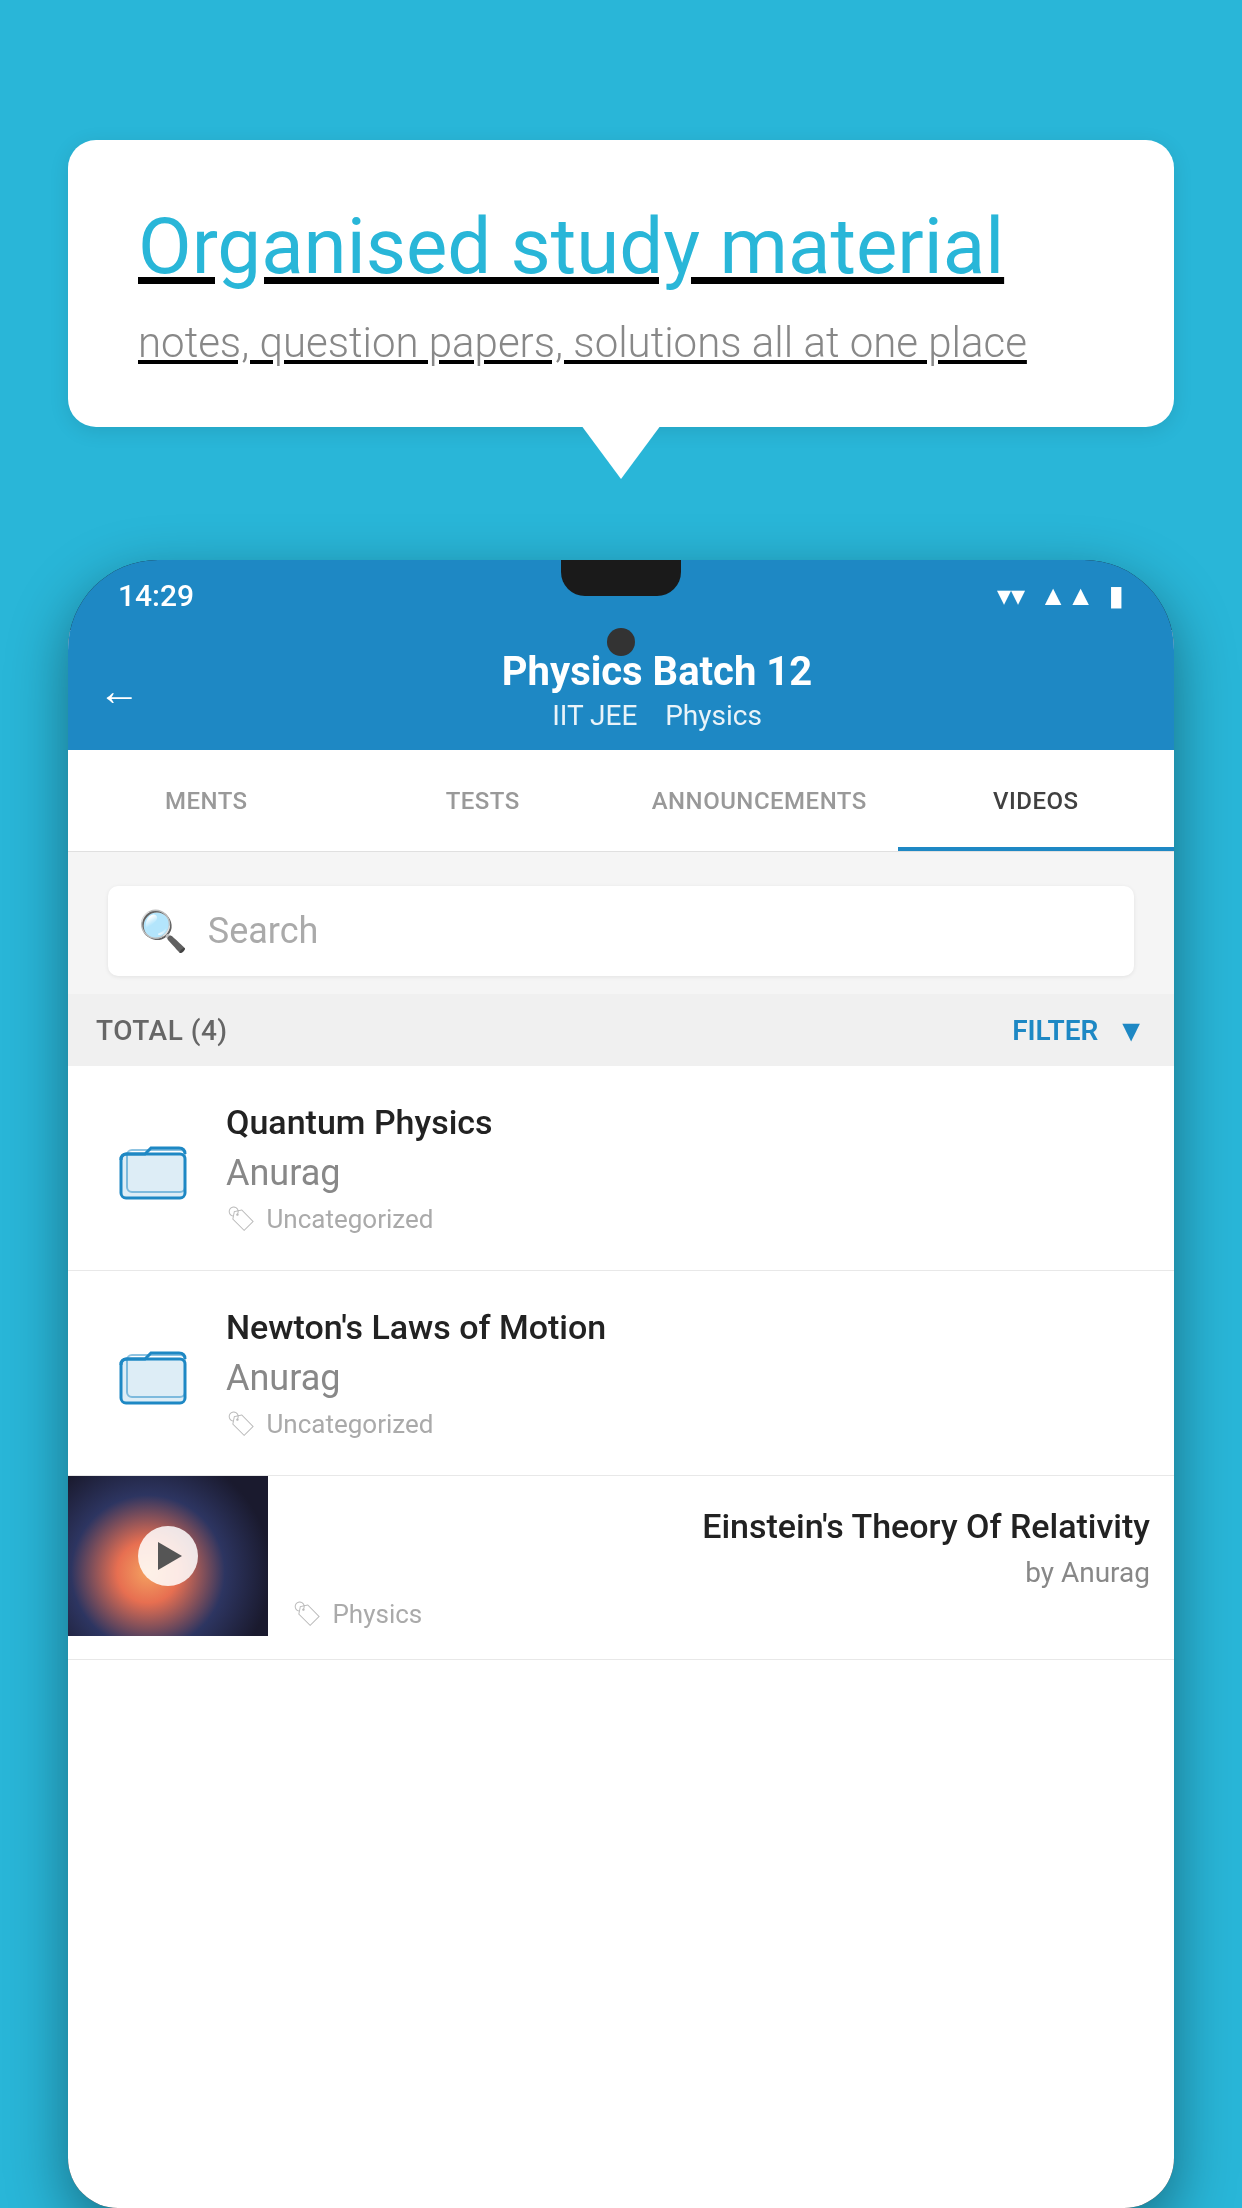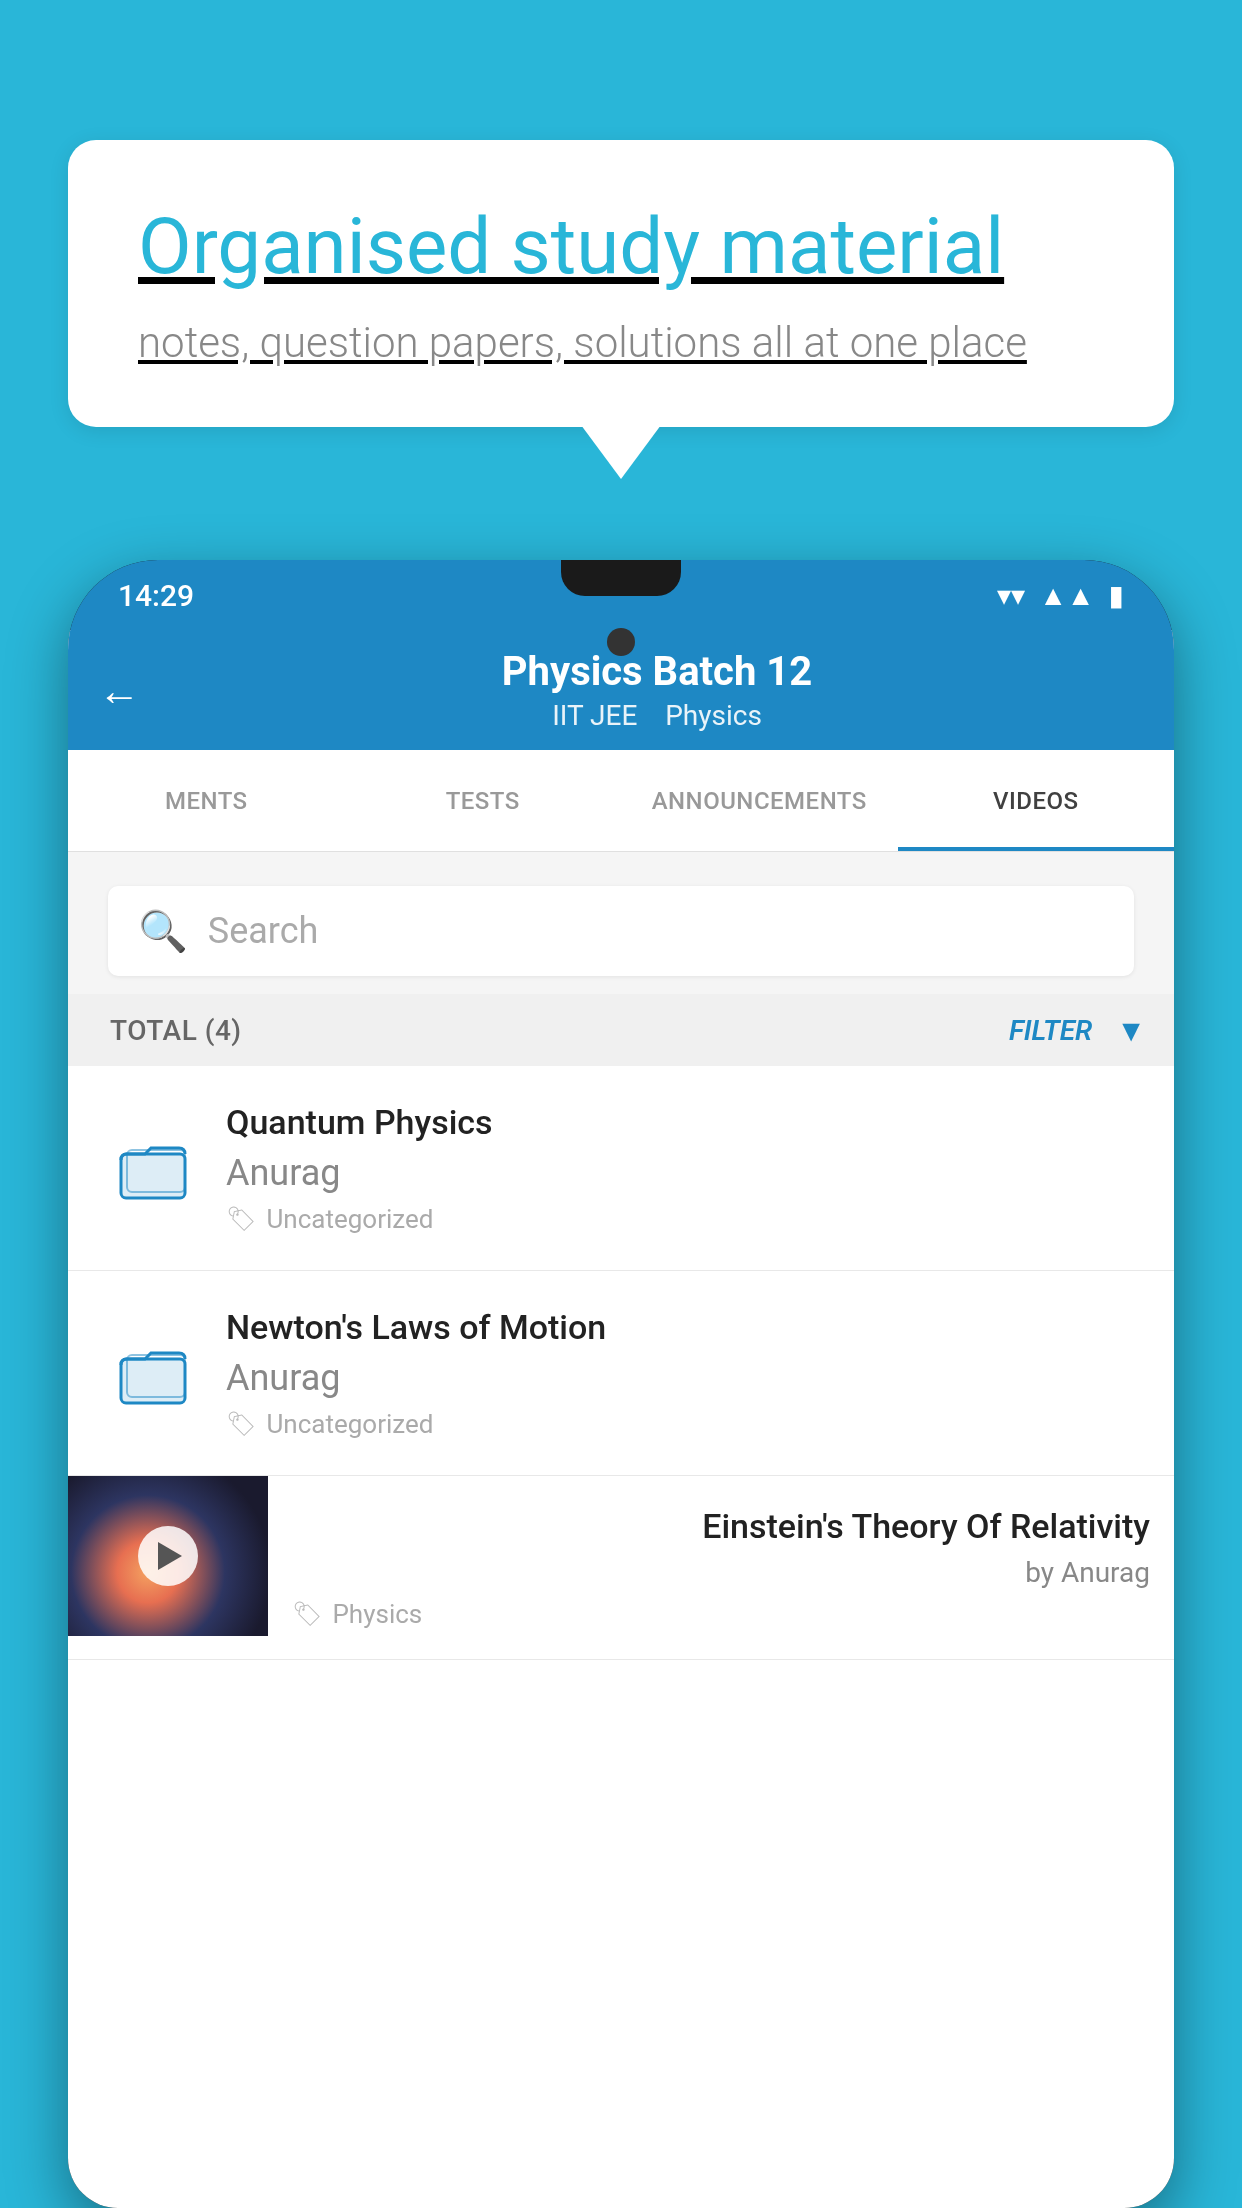--- a/index.html
+++ b/index.html
@@ -211,32 +211,30 @@
       align-items: center;
       justify-content: space-between;
       padding: 0 28px;
     }
 
     .total-label {
       color: #666;
       font-size: 28px;
       font-weight: 500;
       letter-spacing: 0.5px;
-      margin-left: 14px;
     }
 
     .filter-btn {
       display: flex;
       align-items: center;
-      gap: 24px;
+      gap: 18px;
       color: #1E88C4;
       font-size: 28px;
       font-weight: 600;
       cursor: pointer;
-      font-style: italic;
     }
 
     .filter-icon {
       font-size: 30px;
     }
 
     
     .list-container {
       background: white;
     }

